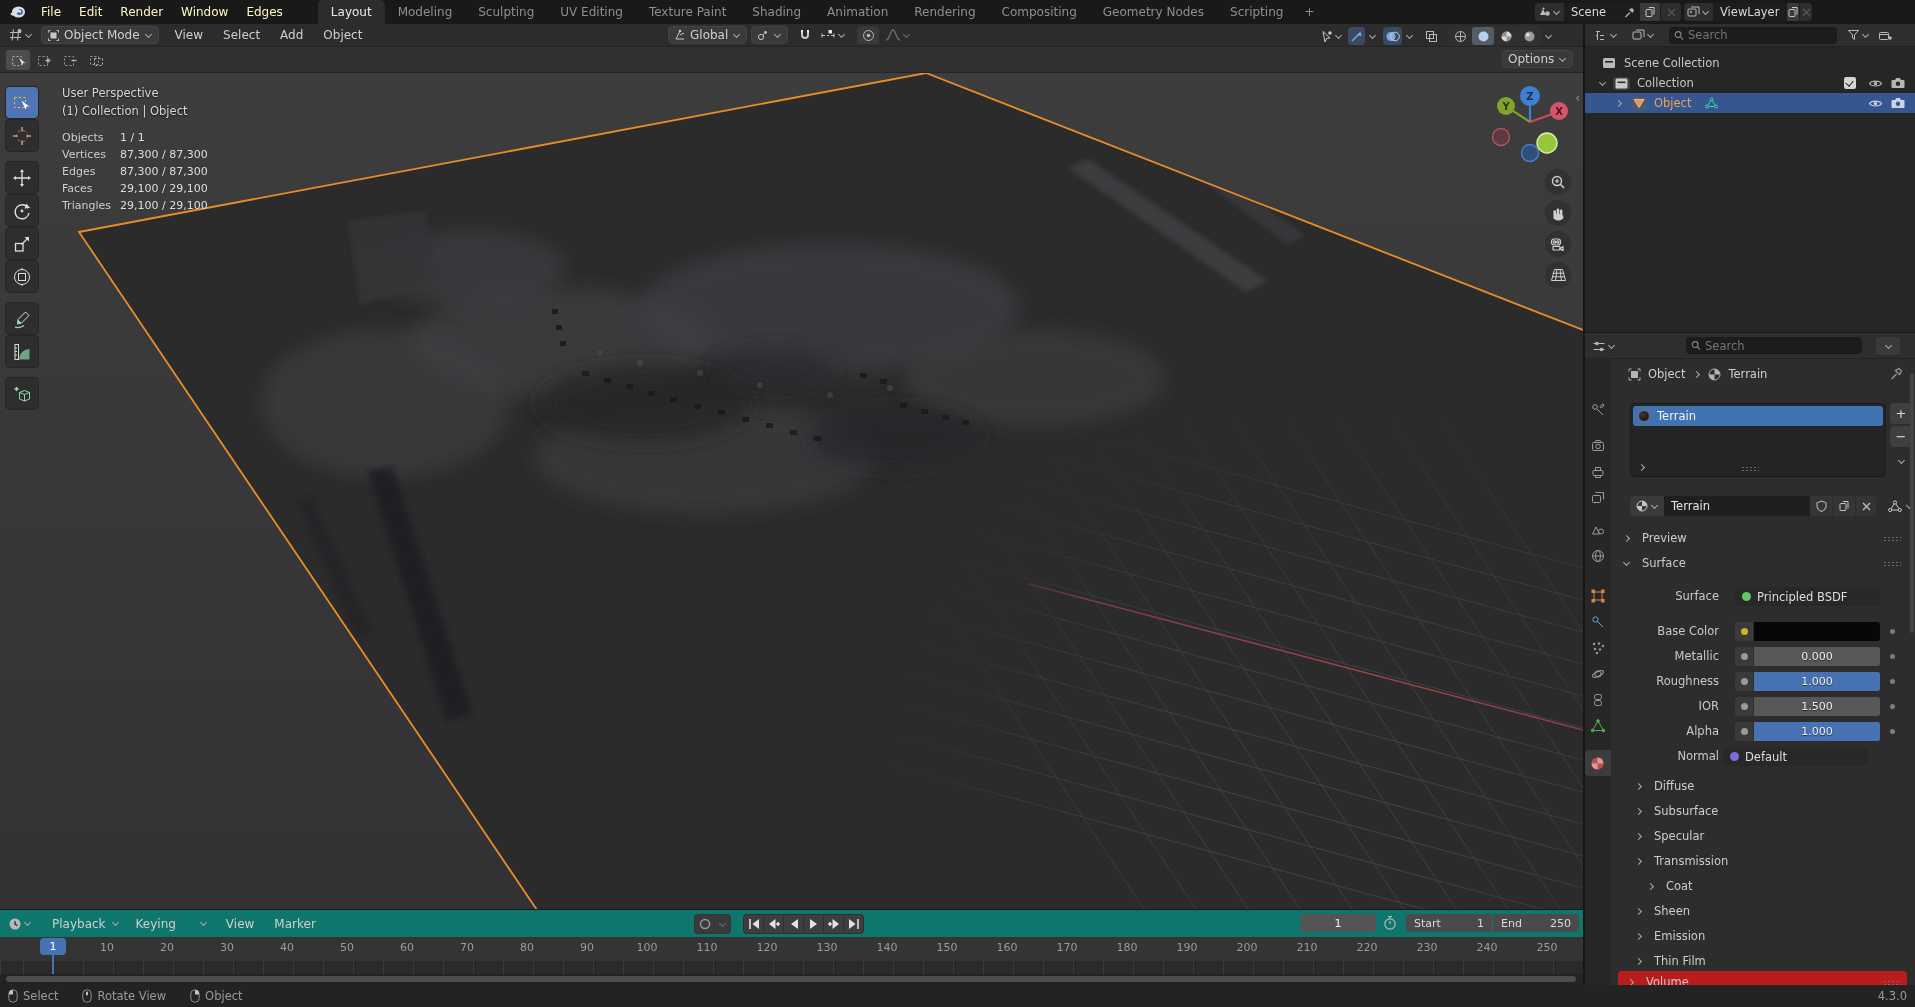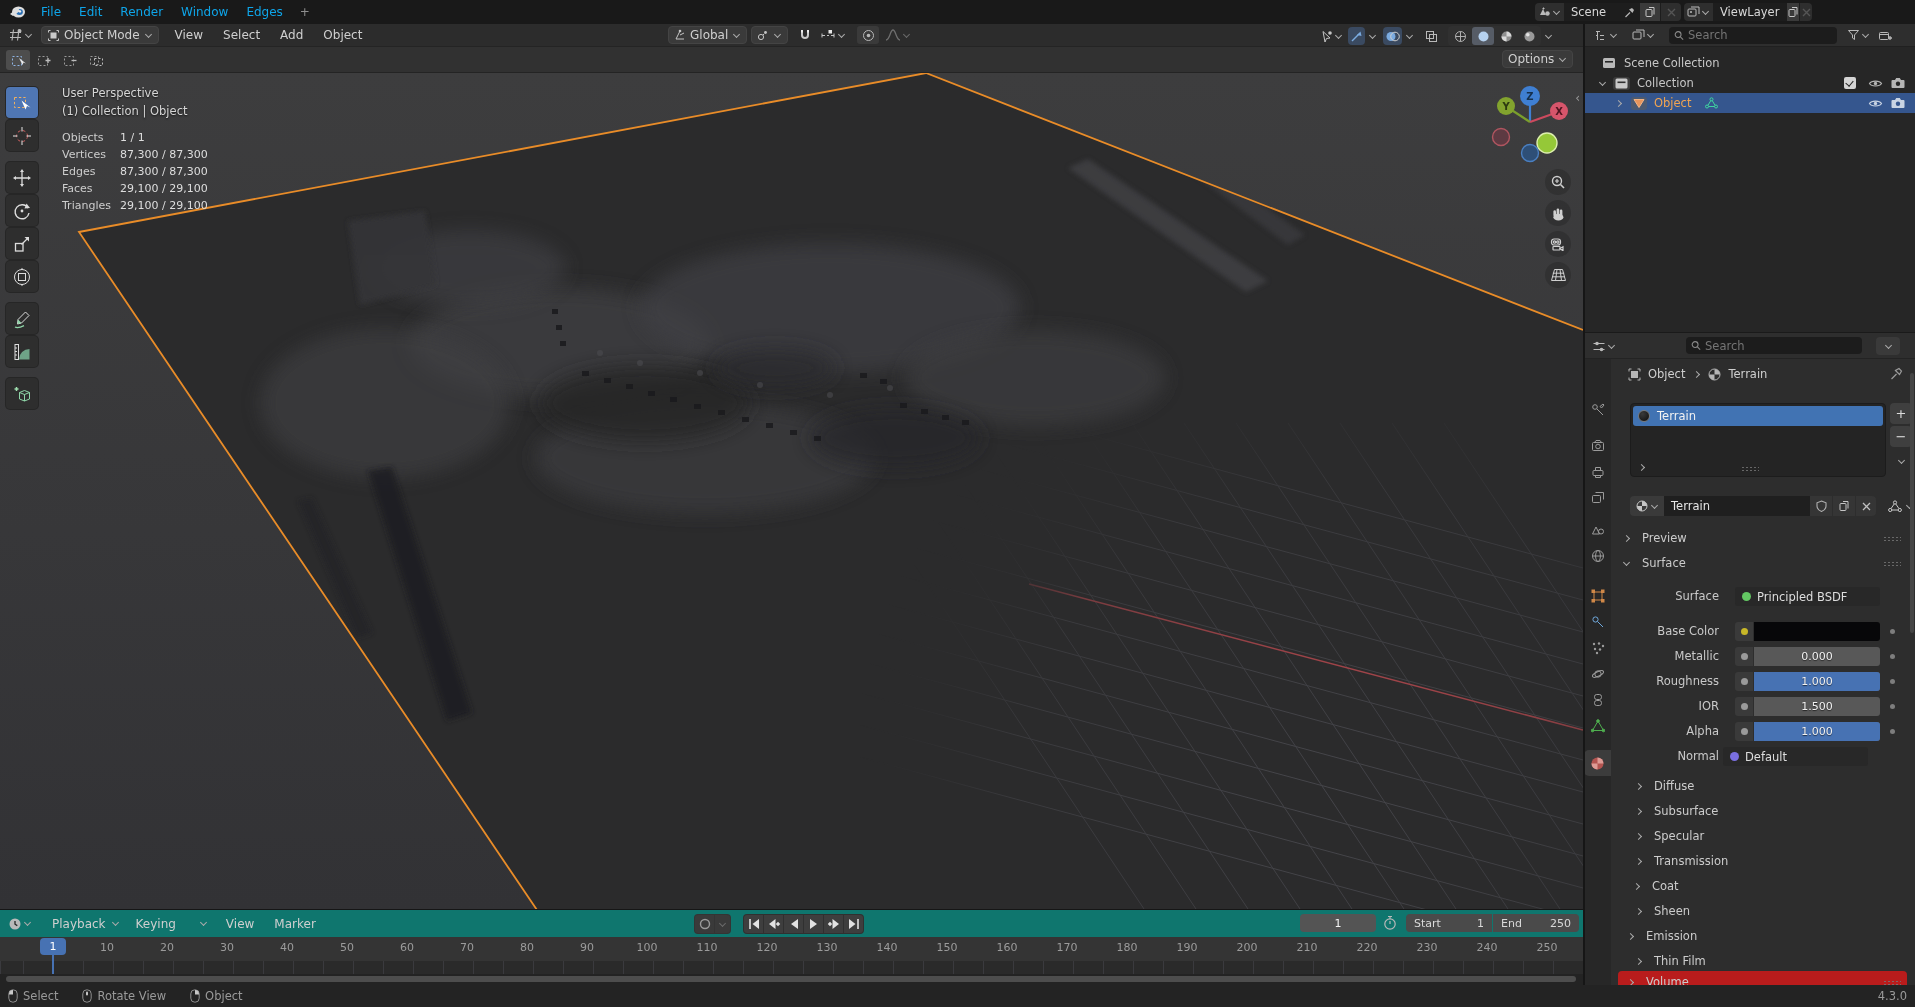--- a/index.html
+++ b/index.html
@@ -8,21 +8,21 @@
 .abs{position:absolute}
 .flex{display:flex;align-items:center}
 svg{display:block}
 
 .chev{width:9px;height:9px;display:inline-block;position:relative;flex:0 0 auto}
 .chev::after{content:"";position:absolute;left:2px;top:1px;width:4px;height:4px;border-right:1.3px solid #ababab;border-bottom:1.3px solid #ababab;transform:rotate(45deg)}
 .chev.right::after{transform:rotate(-45deg);top:2px}
 .chev.dim::after{border-color:#6a6a6a}
 
 .topbar{position:absolute;left:0;top:0;width:1915px;height:24px;background:#191919;display:flex;align-items:center}
-.app-menu{padding:0 9px;height:24px;line-height:24px;color:#0ea5e9}
+.app-menu{padding:0 9px;height:24px;line-height:24px;color:#fef9c3}
 .tab{padding:0 13px;height:24px;line-height:25px;color:#8f8f8f;border-radius:5px 5px 0 0;white-space:nowrap}
 .tab.active{background:#2c2c2c;color:#e9e9e9}
 .idwidget{position:absolute;top:3px;height:18px;background:#1d1d1d;border-radius:4px;display:flex;align-items:center;overflow:hidden}
 .idwidget .icbtn{height:18px;background:#2e2e2e;display:flex;align-items:center;padding:0 3px;gap:1px}
 .idwidget .idlabel{padding:0 7px;color:#d8d8d8;font-size:11.5px;flex:1}
 .mini-btn{height:18px;width:20px;background:#2e2e2e;display:flex;align-items:center;justify-content:center;margin-left:1px}
 
 .vph{position:absolute;left:0;top:24px;width:1583px;height:23px;background:#2c2c2c;display:flex;align-items:center;border-bottom:1px solid #242424}
 .pill{background:#3a3a3a;border:1px solid #444;border-radius:4px;height:18px;display:flex;align-items:center;padding:0 5px;gap:4px}
 .hbtn{background:none;border-radius:3px;height:18px;display:flex;align-items:center;justify-content:center;padding:0 2px;gap:1px}
@@ -99,20 +99,34 @@
           <circle cx="11" cy="6.4" r="1.2" fill="#eee"></circle>
         </svg>
     </span>
     <div class="flex">
 
     <span class="app-menu" style="--i: 0;">File</span>
         <span class="app-menu" style="--i: 1;">Edit</span>
         <span class="app-menu" style="--i: 2;">Render</span>
         <span class="app-menu" style="--i: 3;">Window</span>
         <span class="app-menu" style="--i: 4;">Edges</span>
+      </div>
+    <div class="flex" style="margin-left:26px">
+
+    <div class="tab active" style="--i: 0;">Layout</div>
+        <div class="tab" style="--i: 1;">Modeling</div>
+        <div class="tab" style="--i: 2;">Sculpting</div>
+        <div class="tab" style="--i: 3;">UV Editing</div>
+        <div class="tab" style="--i: 4;">Texture Paint</div>
+        <div class="tab" style="--i: 5;">Shading</div>
+        <div class="tab" style="--i: 6;">Animation</div>
+        <div class="tab" style="--i: 7;">Rendering</div>
+        <div class="tab" style="--i: 8;">Compositing</div>
+        <div class="tab" style="--i: 9;">Geometry Nodes</div>
+        <div class="tab" style="--i: 10;">Scripting</div>
       </div>
     <span class="tab" style="padding:0 8px">+</span>
 
     <div class="idwidget" style="left:1535px;width:146px">
       <span class="icbtn">
         <svg width="13" height="12" viewBox="0 0 13 12">
             <path d="M2 9 5 3l3 6z" fill="#bbb"></path>
             <circle cx="9.5" cy="7.5" r="2.2" fill="#bbb"></circle>
             <path d="M5.5 1.5v2M4.5 2.5h2" stroke="#bbb" stroke-width="1"></path>
           </svg>
@@ -944,31 +958,31 @@
         <div class="prop-section" style="top: calc(442px + var(--i)*25px); left: 50px; --i: 2;">
           <span class="chev right"></span>
           <span>Specular</span>
         </div>
 
         <div class="prop-section" style="top: calc(442px + var(--i)*25px); left: 50px; --i: 3;">
           <span class="chev right"></span>
           <span>Transmission</span>
         </div>
 
-        <div class="prop-section" style="top: calc(442px + var(--i)*25px); left: 48px; --i: 4;">
+        <div class="prop-section" style="top: calc(442px + var(--i)*25px); left: 62px; --i: 4;">
           <span class="chev right"></span>
           <span>Coat</span>
         </div>
 
         <div class="prop-section" style="top: calc(442px + var(--i)*25px); left: 50px; --i: 5;">
           <span class="chev right"></span>
           <span>Sheen</span>
         </div>
 
-        <div class="prop-section" style="top: calc(442px + var(--i)*25px); left: 42px; text-align: center; --i: 6;">
+        <div class="prop-section" style="top: calc(442px + var(--i)*25px); left: 50px; text-align: center; --i: 6;">
           <span class="chev right"></span>
           <span>Emission</span>
         </div>
 
         <div class="prop-section" style="top: calc(442px + var(--i)*25px); left: 50px; --i: 7;">
           <span class="chev right"></span>
           <span>Thin Film</span>
         </div>
       </div>
 

